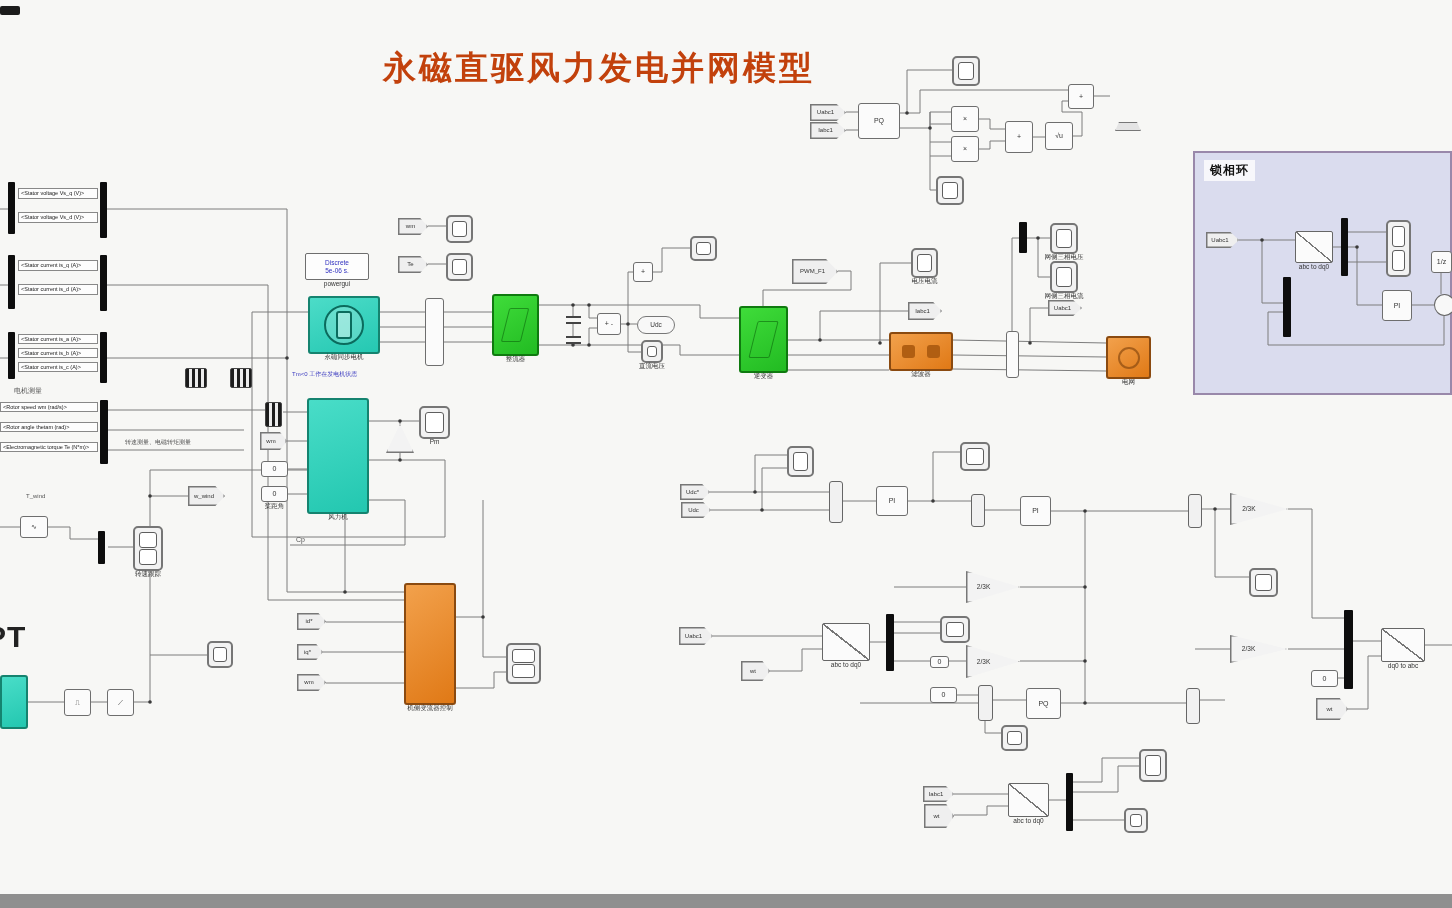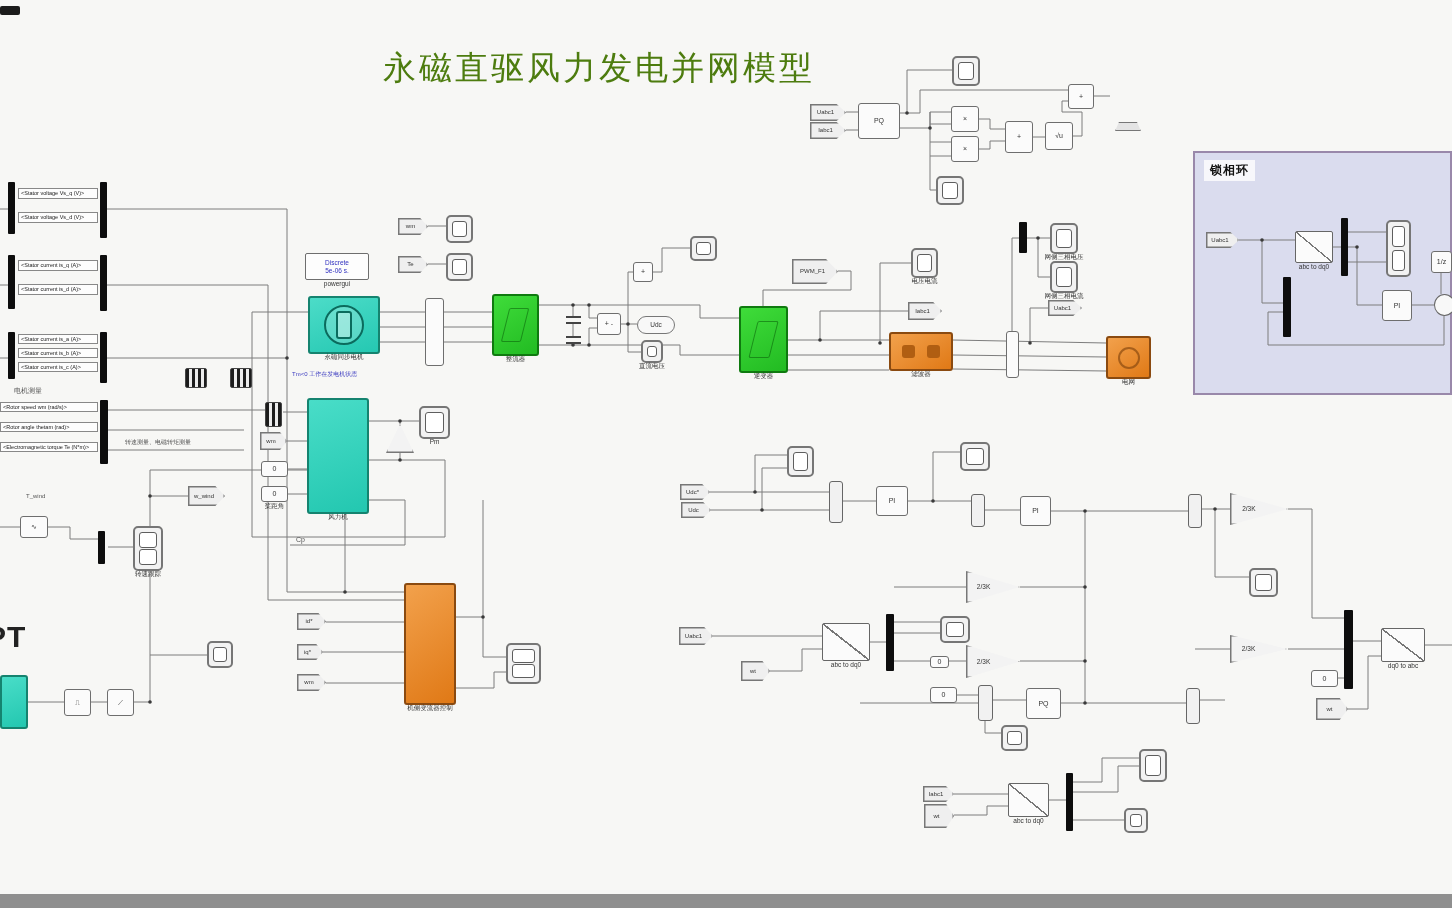--- a/index.html
+++ b/index.html
@@ -1,17 +1,17 @@
 <!DOCTYPE html>
 <html><head>
 <meta charset="utf-8">
 <style>
   html,body{margin:0;padding:0;background:#e8e8e8;font-family:"Liberation Sans",sans-serif}
   #stage{position:relative;width:1452px;height:908px;background:#f7f7f5;overflow:hidden}
-  #page-title{position:absolute;left:383px;top:24px;width:480px;font-size:33px;font-weight:normal;color:#4d7c0f;letter-spacing:3px;white-space:nowrap}
+  #page-title{position:absolute;left:383px;top:24px;width:480px;font-size:33px;font-weight:bold;color:#c2410c;letter-spacing:3px;white-space:nowrap}
   #pll-panel{position:absolute;left:1193px;top:151px;width:259px;height:244px;background:#dadcee;border:2px solid #98a;box-sizing:border-box;z-index:1}
   #pll-chip{position:absolute;left:1204px;top:160px;padding:2px 6px;background:#f7f7fb;font-size:12px;font-weight:bold;color:#111;z-index:2;letter-spacing:1px}
   #mppt-text{position:absolute;left:-14px;top:620px;font-size:30px;font-weight:bold;color:#222;z-index:2;letter-spacing:1px}
   #bottom-bar{position:absolute;left:0;top:894px;width:1452px;height:14px;background:#8f8f8f;z-index:4}
   #corner-smudge{position:absolute;left:0;top:6px;width:20px;height:9px;background:#1b1b1b;border-radius:2px;z-index:4}
   #wires{position:absolute;left:0;top:0;z-index:2}
   #wires polyline{fill:none;stroke:#7d7d7d;stroke-width:1}
   #wires circle{fill:#3a3a3a}
   #blocks{position:absolute;left:0;top:0;width:100%;height:100%;z-index:3}
   .blk{position:absolute;box-sizing:border-box;display:flex;align-items:center;justify-content:center}

